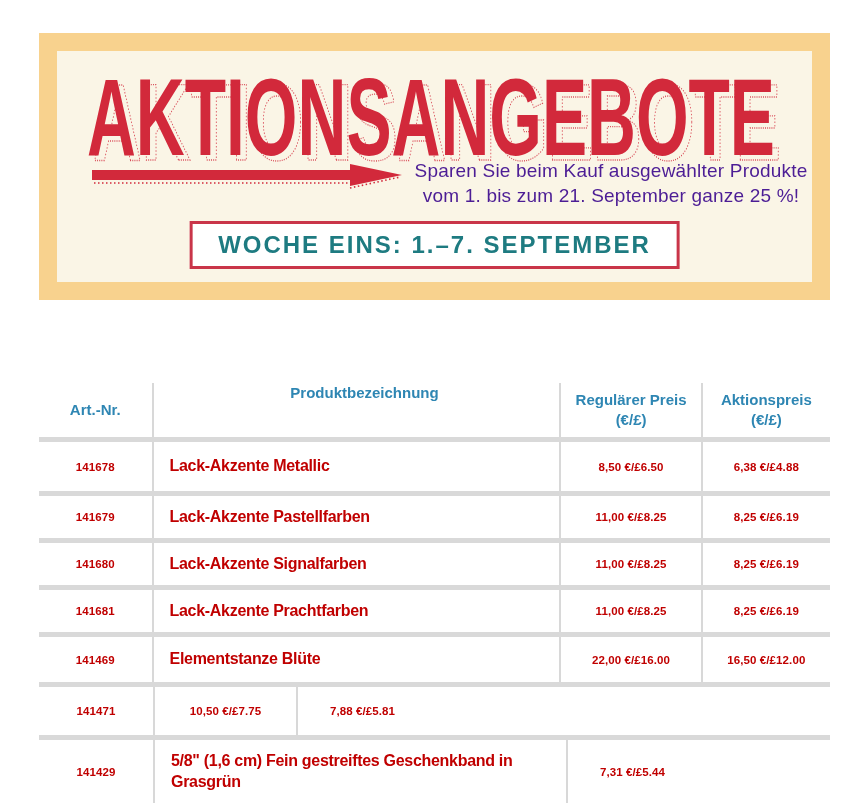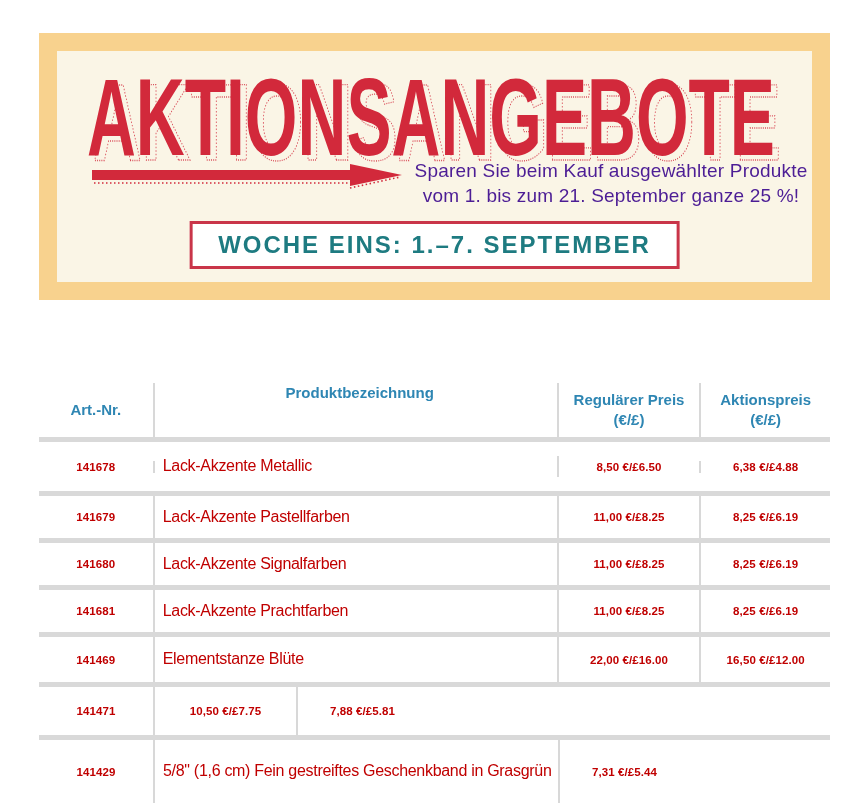--- a/index.html
+++ b/index.html
@@ -65,29 +65,30 @@
     width: 791px;
   }
   .t-row { display: flex; width: 791px; }
   .t-row + .t-row { border-top: 5px solid #D9D9D9; }
   .cell {
     display: flex;
     align-items: center;
     justify-content: center;
     text-align: center;
     overflow: hidden;
+    font-weight: bold;
   }
   .c-art  { width: 114px; border-right: 2px solid #D8D8D8; }
   .c-prod { width: 395px; border-right: 2px solid #D8D8D8;
-            justify-content: flex-start; text-align: left; padding-left: 8px; }
+            justify-content: flex-start; text-align: left; padding-left: 16px; }
   .c-reg  { width: 141px; border-right: 2px solid #D8D8D8; }
   .c-akt  { width: 129px; }
 
   .t-header { height: 54px; }
-  .r1 { height: 49px; align-items: center; }
+  .r1 { height: 49px; }
   .r2, .r3, .r4 { height: 42px; }
   .r5 { height: 45px; }
   .r6 { height: 48px; }
   .r7 { height: 63px; }
 
   .hdr {
     color: #2E86B3;
     font-weight: bold;
     font-size: 15px;
     line-height: 1.35;

